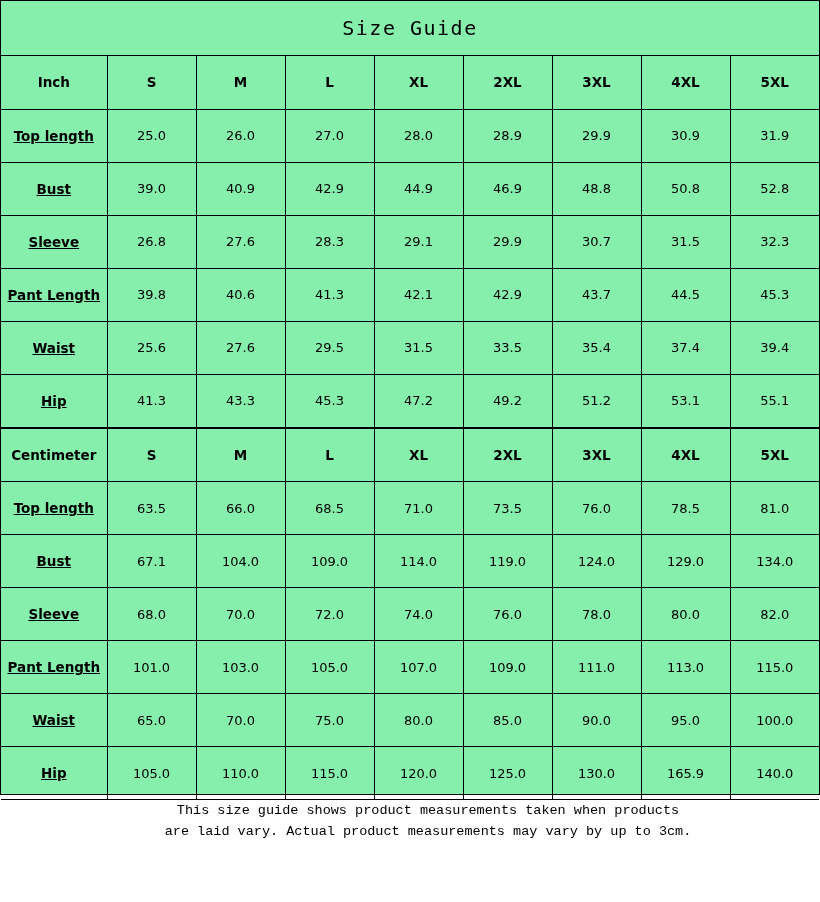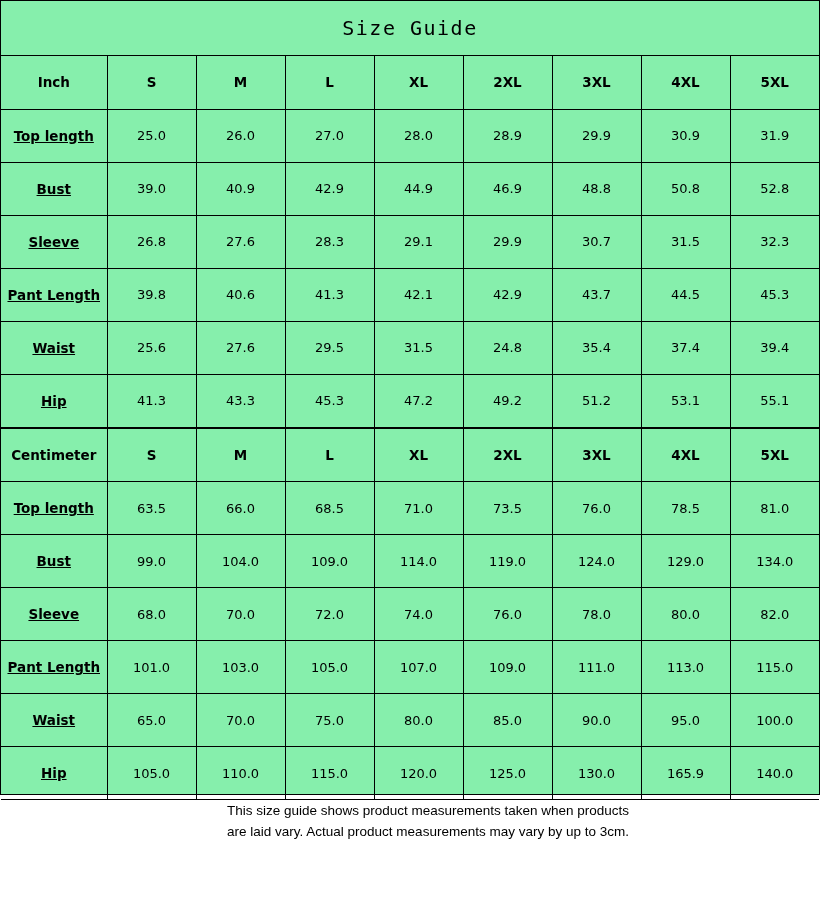--- a/index.html
+++ b/index.html
@@ -88,21 +88,21 @@
   .tbl-wrap-bottom table.size-table td:last-child,
   .tbl-wrap-bottom table.size-table th:last-child {
     border-right: none;
   }
   .footnote {
     flex: 1;
     display: flex;
     flex-direction: column;
     align-items: center;
     justify-content: center;
-    font-family: Liberation Sans, sans-serif;
+    font-family: Liberation Mono, monospace;
     font-size: 13.5px;
     line-height: 21px;
     text-align: center;
     padding: 0 18px;
     box-sizing: border-box;
     margin-left: 36px;
   }
   .footnote div { white-space: nowrap; }
 </style>
 </head>
@@ -182,21 +182,21 @@
           <td>43.7</td>
           <td>44.5</td>
           <td>45.3</td>
         </tr>
         <tr>
           <td class="row-head">Waist</td>
           <td>25.6</td>
           <td>27.6</td>
           <td>29.5</td>
           <td>31.5</td>
-          <td>24.8</td>
+          <td>33.5</td>
           <td>35.4</td>
           <td>37.4</td>
           <td>39.4</td>
         </tr>
         <tr>
           <td class="row-head">Hip</td>
           <td>41.3</td>
           <td>43.3</td>
           <td>45.3</td>
           <td>47.2</td>
@@ -244,21 +244,21 @@
           <td>66.0</td>
           <td>68.5</td>
           <td>71.0</td>
           <td>73.5</td>
           <td>76.0</td>
           <td>78.5</td>
           <td>81.0</td>
         </tr>
         <tr>
           <td class="row-head">Bust</td>
-          <td>99.0</td>
+          <td>67.1</td>
           <td>104.0</td>
           <td>109.0</td>
           <td>114.0</td>
           <td>119.0</td>
           <td>124.0</td>
           <td>129.0</td>
           <td>134.0</td>
         </tr>
         <tr>
           <td class="row-head">Sleeve</td>

